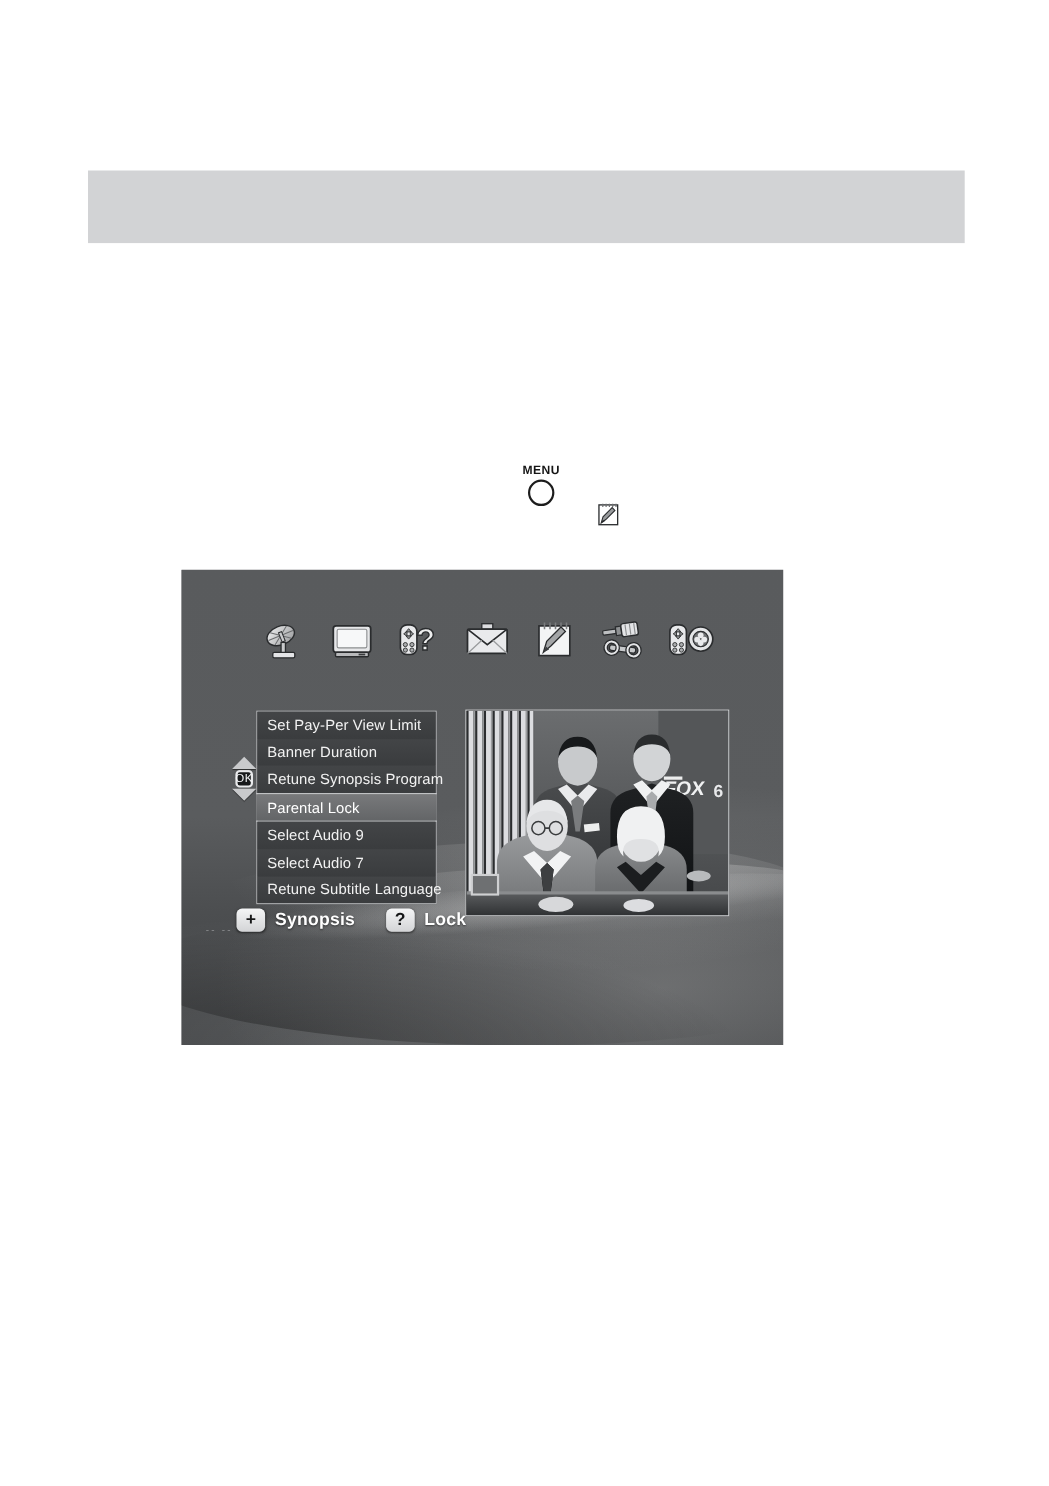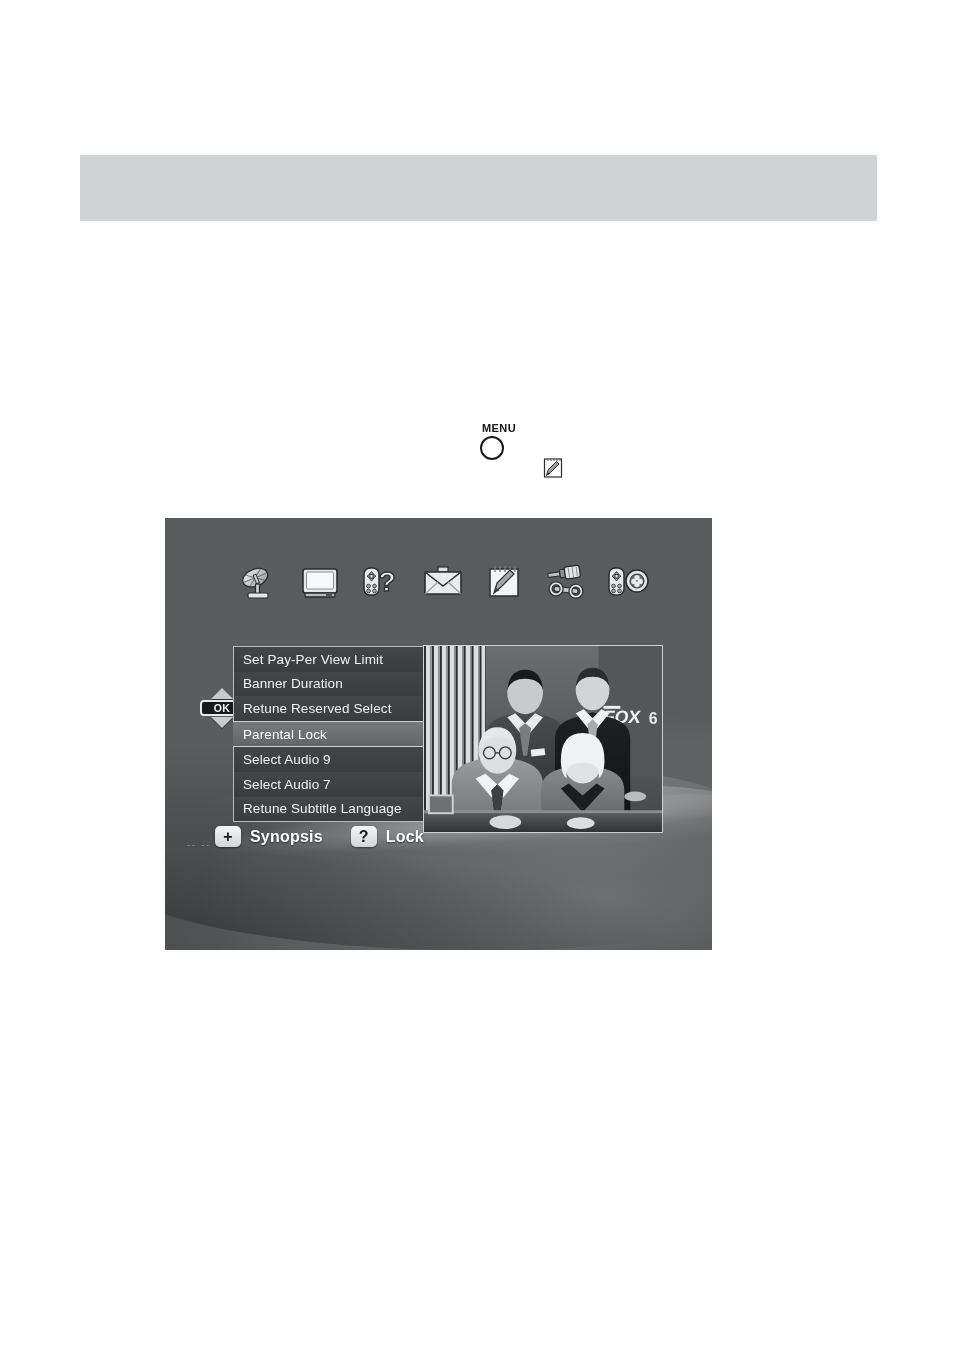--- a/index.html
+++ b/index.html
@@ -40,21 +40,20 @@
     width: 48px;
     text-align: center;
   }
   .menu-callout .menu-word {
     font-size: 11px;
     font-weight: bold;
     letter-spacing: 0.4px;
     color: #161616;
     line-height: 12px;
     font-family: "Liberation Sans", sans-serif;
-    text-align: right;
   }
   .menu-callout .menu-circle {
     width: 20px;
     height: 20px;
     border: 2px solid #1c1c1c;
     border-radius: 50%;
     margin: 2px auto 0 auto;
     background: #ffffff;
   }
 
@@ -132,21 +131,21 @@
     align-items: center;
     justify-content: center;
   }
   .icon-slot svg { display: block; }
 
   
   .menu-panel {
     position: absolute;
     left: 68px;
     top: 128px;
-    width: 220px;
+    width: 164px;
     background: #3b3d3f;
     border: 1px solid #b8babc;
     box-sizing: border-box;
   }
   .menu-row {
     height: 24.6px;
     display: flex;
     align-items: center;
     padding-left: 9px;
     color: #f2f2f2;
@@ -186,28 +185,28 @@
   }
   .tri-down {
     width: 0; height: 0;
     border-left: 11px solid transparent;
     border-right: 11px solid transparent;
     border-top: 11px solid #c9cacc;
     margin-top: 1px;
     filter: drop-shadow(0 1px 0 rgba(0,0,0,0.45));
   }
   .ok-badge {
-    width: 45px;
+    width: 16px;
     height: 16px;
     background: #17191b;
     border: 2px solid #e8e9eb;
     border-radius: 4px;
     color: #f3f4f6;
     font-size: 10.5px;
-    font-weight: bold;
+    font-weight: normal;
     letter-spacing: 0.5px;
     display: flex;
     align-items: center;
     justify-content: center;
     box-sizing: border-box;
     font-family: "Liberation Sans", sans-serif;
   }
 
   
   .preview {
@@ -431,21 +430,21 @@
 
   <div class="nav-cluster">
     <div class="tri-up"></div>
     <div class="ok-badge">OK</div>
     <div class="tri-down"></div>
   </div>
 
   <div class="menu-panel">
     <div class="menu-row">Set Pay-Per View Limit</div>
     <div class="menu-row">Banner Duration</div>
-    <div class="menu-row">Retune Reserved Select</div>
+    <div class="menu-row">Retune Synopsis Program</div>
     <div class="menu-row selected">Parental Lock</div>
     <div class="menu-row">Select Audio 9</div>
     <div class="menu-row">Select Audio 7</div>
     <div class="menu-row">Retune Subtitle Language</div>
   </div>
 
   <div class="preview">
     <svg viewBox="0 0 240 188" preserveAspectRatio="none">
       <defs>
         <linearGradient id="wallg" x1="0" y1="0" x2="0" y2="1">

